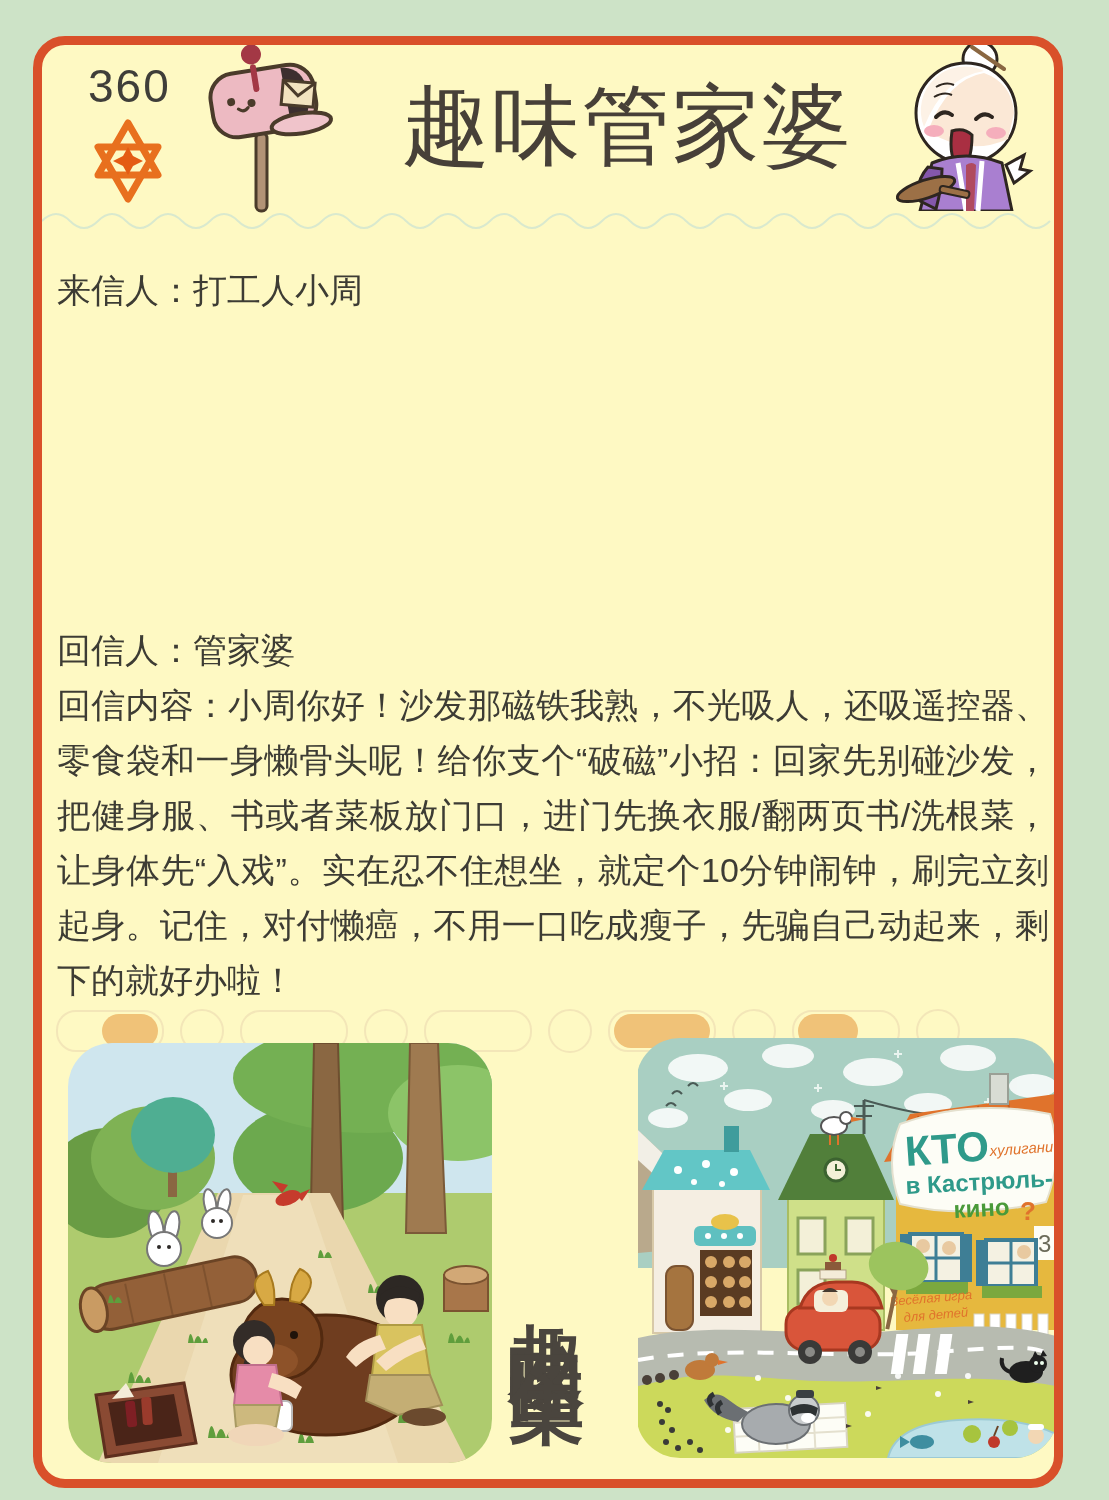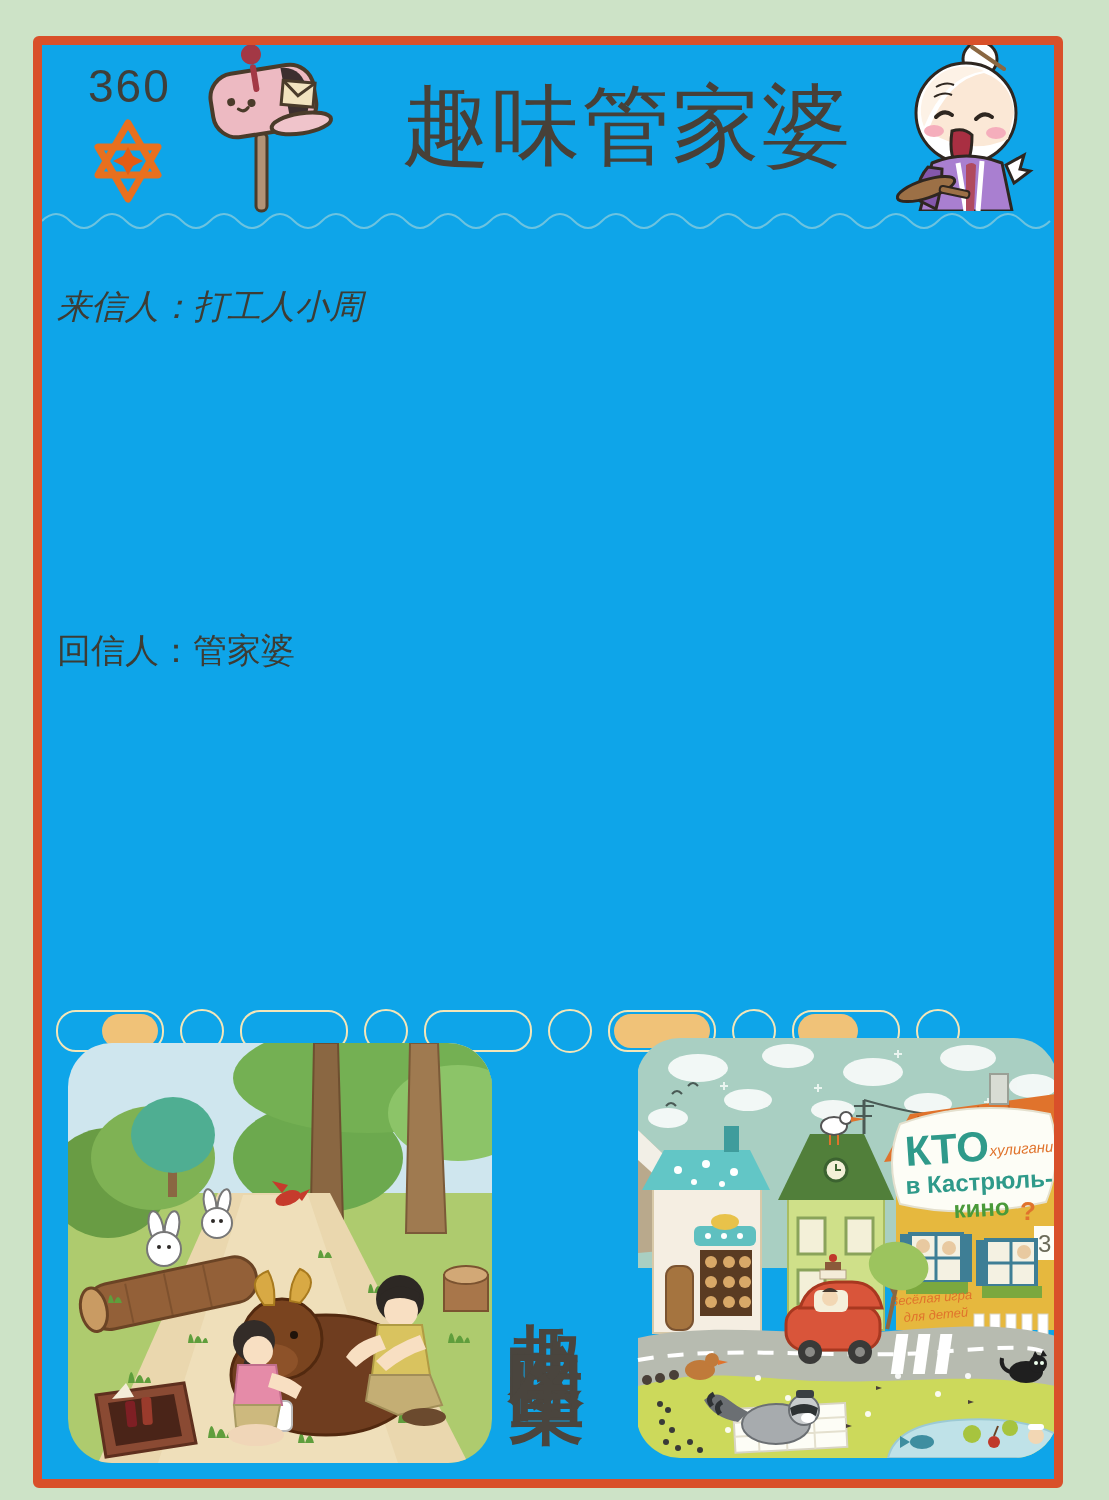--- a/index.html
+++ b/index.html
@@ -1,31 +1,31 @@
 <!DOCTYPE html>
 <html><head>
 <meta charset="utf-8">
 <style>
   html,body{margin:0;padding:0;}
   body{width:1109px;height:1500px;background:#cde3c7;position:relative;overflow:hidden;
        font-family:"Liberation Sans","DejaVu Sans",sans-serif;}
   .card{position:absolute;left:33px;top:36px;width:1012px;height:1434px;
-        background:#0ea5e9;border:9px solid #d9502a;border-radius:6px;overflow:hidden;}
+        background:#fef9c3;border:9px solid #d9502a;border-radius:32px;overflow:hidden;}
   
   .brand-num{position:absolute;left:46px;top:14px;font-size:46px;color:#3f3e39;letter-spacing:2px;}
   .brand-star{position:absolute;left:46px;top:72px;width:80px;height:88px;}
   .mailbox{position:absolute;left:152px;top:0px;width:140px;height:178px;}
   .page-title{position:absolute;left:330px;top:22px;width:510px;text-align:center;
         font-size:88px;font-weight:normal;color:#474038;letter-spacing:2px;}
   .granny{position:absolute;left:846px;top:-6px;width:162px;height:172px;}
   .wave{position:absolute;left:0;top:158px;width:100%;height:30px;opacity:.55;}
   
   .textblock{position:absolute;left:15px;width:992px;font-size:34px;line-height:55px;
         color:#3d3c34;text-align:justify;text-justify:inter-ideograph;}
-  .block-letter{top:234px;font-style:italic;}
+  .block-letter{top:218px;}
   .block-reply{top:550px;margin-top:28px;}
   
   .divider{position:absolute;left:14px;top:965px;width:984px;height:42px;display:flex;
         align-items:center;gap:16px;}
   .cap{height:38px;border:2px solid #f3e6b8;border-radius:20px;flex:none;}
   .cap.w{width:104px;}
   .cap.o{width:40px;height:40px;border-radius:50%;}
   .cap .blob{height:34px;border-radius:17px;background:#f0c278;margin-top:2px;}
   .blob.r{width:56px;margin-left:44px;}
   .blob.l{width:60px;margin-left:4px;}
@@ -94,20 +94,21 @@
   <svg class="wave" viewBox="0 0 1012 30" preserveAspectRatio="none">
     <path d="M0 18 q14 -14 28 0 t28 0 t28 0 t28 0 t28 0 t28 0 t28 0 t28 0 t28 0 t28 0 t28 0 t28 0 t28 0 t28 0 t28 0 t28 0 t28 0 t28 0 t28 0 t28 0 t28 0 t28 0 t28 0 t28 0 t28 0 t28 0 t28 0 t28 0 t28 0 t28 0 t28 0 t28 0 t28 0 t28 0 t28 0 t28 0" fill="none" stroke="#bcdcd8" stroke-width="2"></path>
   </svg>
 
   <div class="textblock block-letter">
     <div>来信人：打工人小周</div>
   </div>
 
   <div class="textblock block-reply">
     <div>回信人：管家婆</div>
+    <div>回信内容：小周你好！沙发那磁铁我熟，不光吸人，还吸遥控器、零食袋和一身懒骨头呢！给你支个“破磁”小招：回家先别碰沙发，把健身服、书或者菜板放门口，进门先换衣服/翻两页书/洗根菜，让身体先“入戏”。实在忍不住想坐，就定个10分钟闹钟，刷完立刻起身。记住，对付懒癌，不用一口吃成瘦子，先骗自己动起来，剩下的就好办啦！</div>
   </div>
 
   <div class="divider">
     <div class="cap w">
         <div class="blob r"></div>
       </div>
     <div class="cap o"></div>
     <div class="cap w"></div>
     <div class="cap o"></div>
     <div class="cap w"></div>

